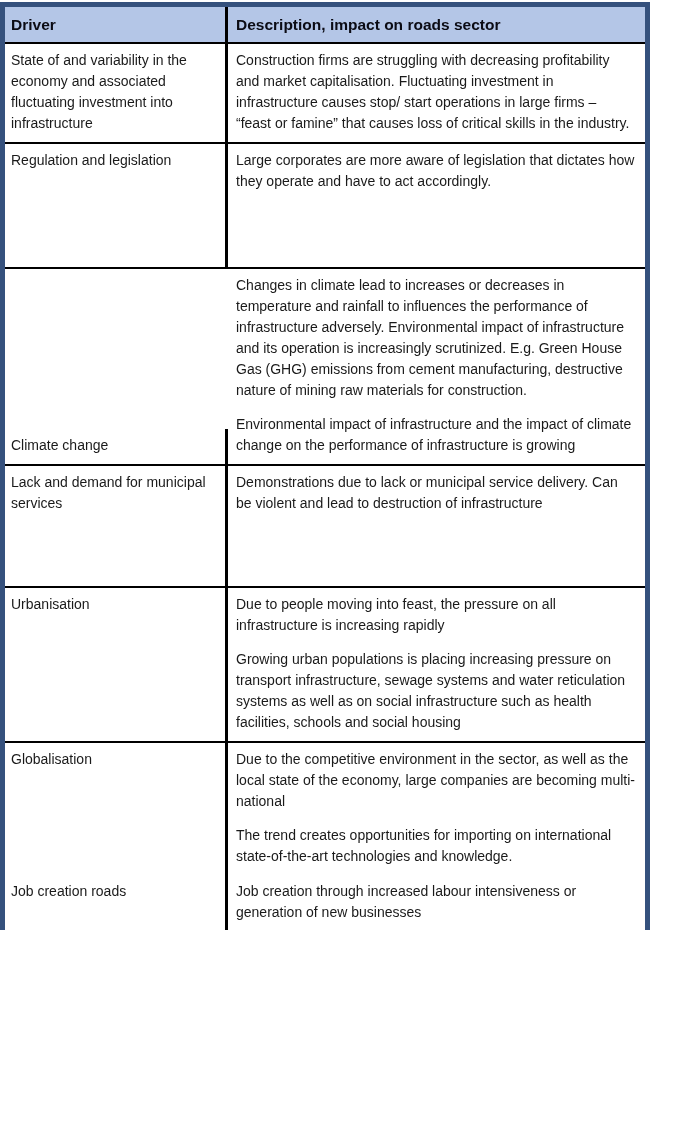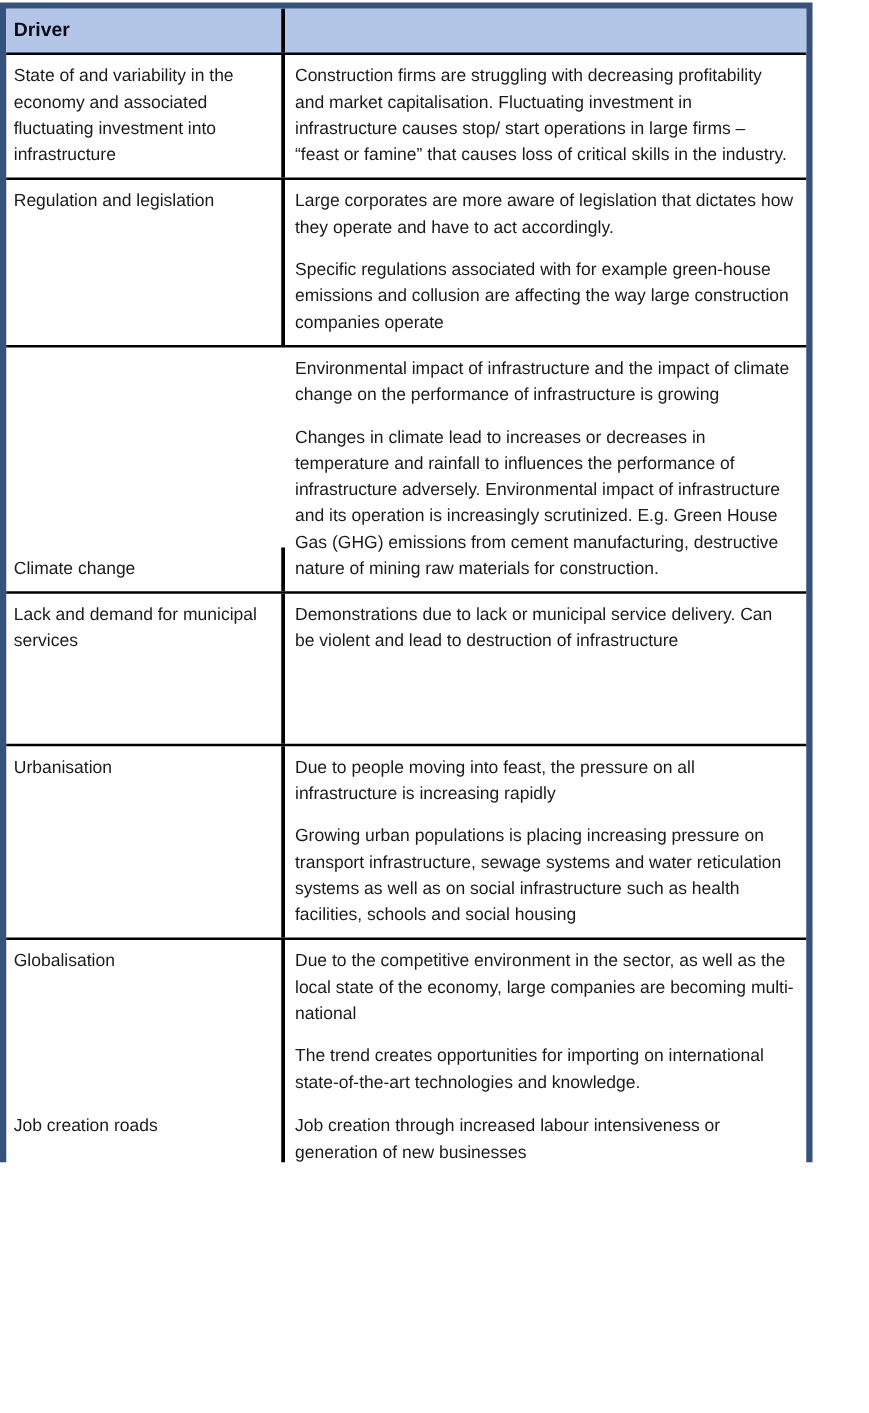--- a/index.html
+++ b/index.html
@@ -60,46 +60,48 @@
 </style>
 </head>
 <body>
 
 <div class="canvas">
   <div class="table-outer">
     <div class="row header-row">
       <div class="driver-col header-cell">
         <span>Driver</span>
       </div>
+      <div class="desc-col header-cell">
+        <span>Description, impact on roads sector</span>
+      </div>
     </div>
     <div id="rows">
         <div class="row bordered" style="min-height: 90px;">
           <div class="driver-col cell-text">
             <p>State of and variability in the economy and associated fluctuating investment into infrastructure</p>
           </div>
           <div class="desc-col cell-text">
             <p>Construction firms are struggling with decreasing profitability and market capitalisation. Fluctuating investment in infrastructure causes stop/ start operations in large firms – “feast or famine” that causes loss of critical skills in the industry.</p>
           </div>
         </div>
         <div class="row bordered" style="min-height: 125px;">
           <div class="driver-col cell-text">
             <p>Regulation and legislation</p>
           </div>
           <div class="desc-col cell-text">
             <p>Large corporates are more aware of legislation that dictates how they operate and have to act accordingly.</p>
-            <p>Specific regulations associated with for example green-house emissions and collusion are affecting the way large construction companies operate</p>
           </div>
         </div>
         <div class="row bordered" style="min-height: 175px; align-items: flex-end;">
           <div class="driver-col cell-text">
             <p>Climate change</p>
           </div>
           <div class="desc-col cell-text">
+            <p>Changes in climate lead to increases or decreases in temperature and rainfall to influences the performance of infrastructure adversely. Environmental impact of infrastructure and its operation is increasingly scrutinized. E.g. Green House Gas (GHG) emissions from cement manufacturing, destructive nature of mining raw materials for construction.</p>
             <p>Environmental impact of infrastructure and the impact of climate change on the performance of infrastructure is growing</p>
-            <p>Changes in climate lead to increases or decreases in temperature and rainfall to influences the performance of infrastructure adversely. Environmental impact of infrastructure and its operation is increasingly scrutinized. E.g. Green House Gas (GHG) emissions from cement manufacturing, destructive nature of mining raw materials for construction.</p>
           </div>
         </div>
         <div class="row bordered" style="min-height: 122px;">
           <div class="driver-col cell-text">
             <p>Lack and demand for municipal services</p>
           </div>
           <div class="desc-col cell-text">
             <p>Demonstrations due to lack or municipal service delivery. Can be violent and lead to destruction of infrastructure</p>
           </div>
         </div>

